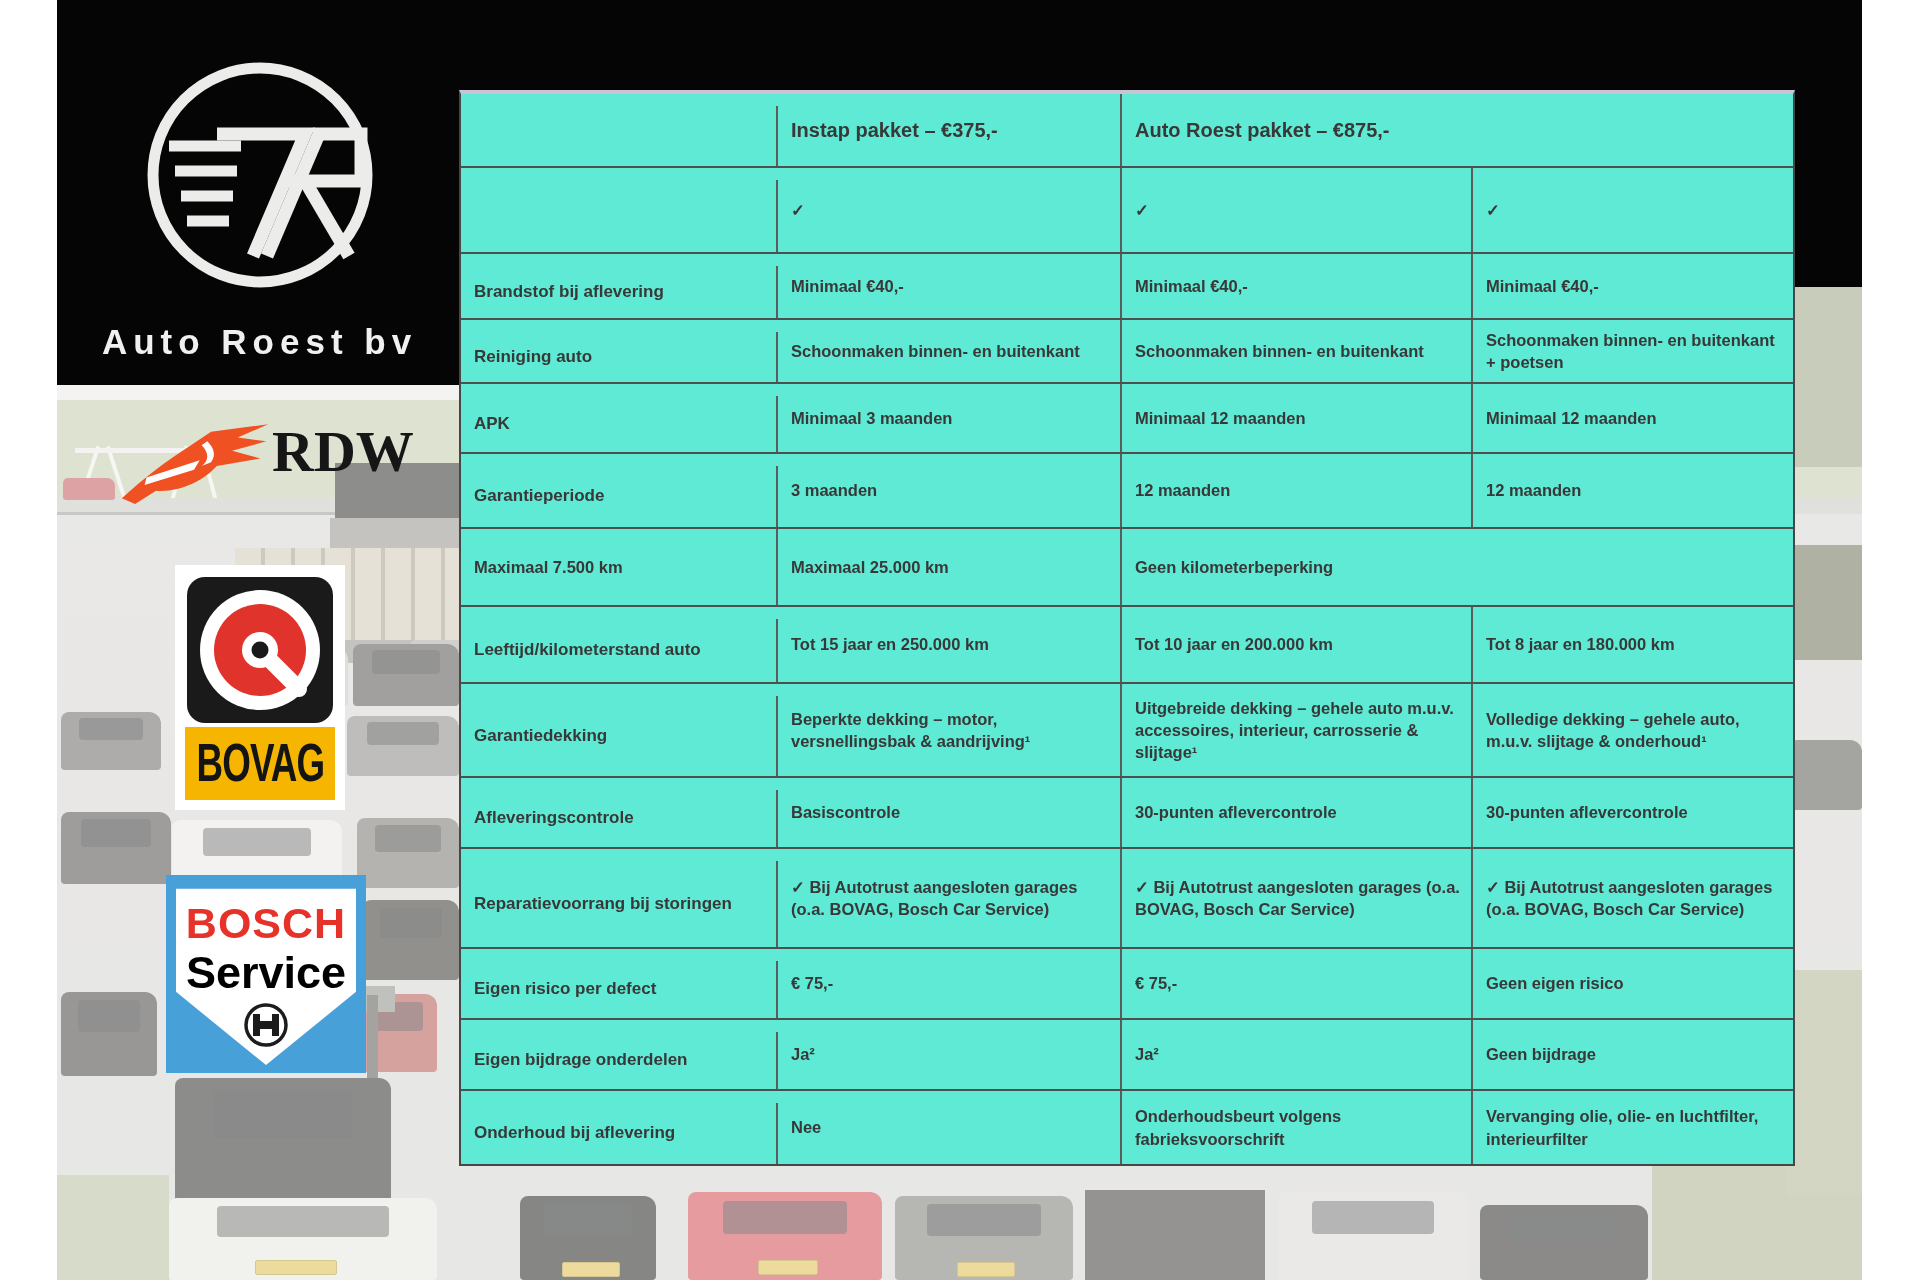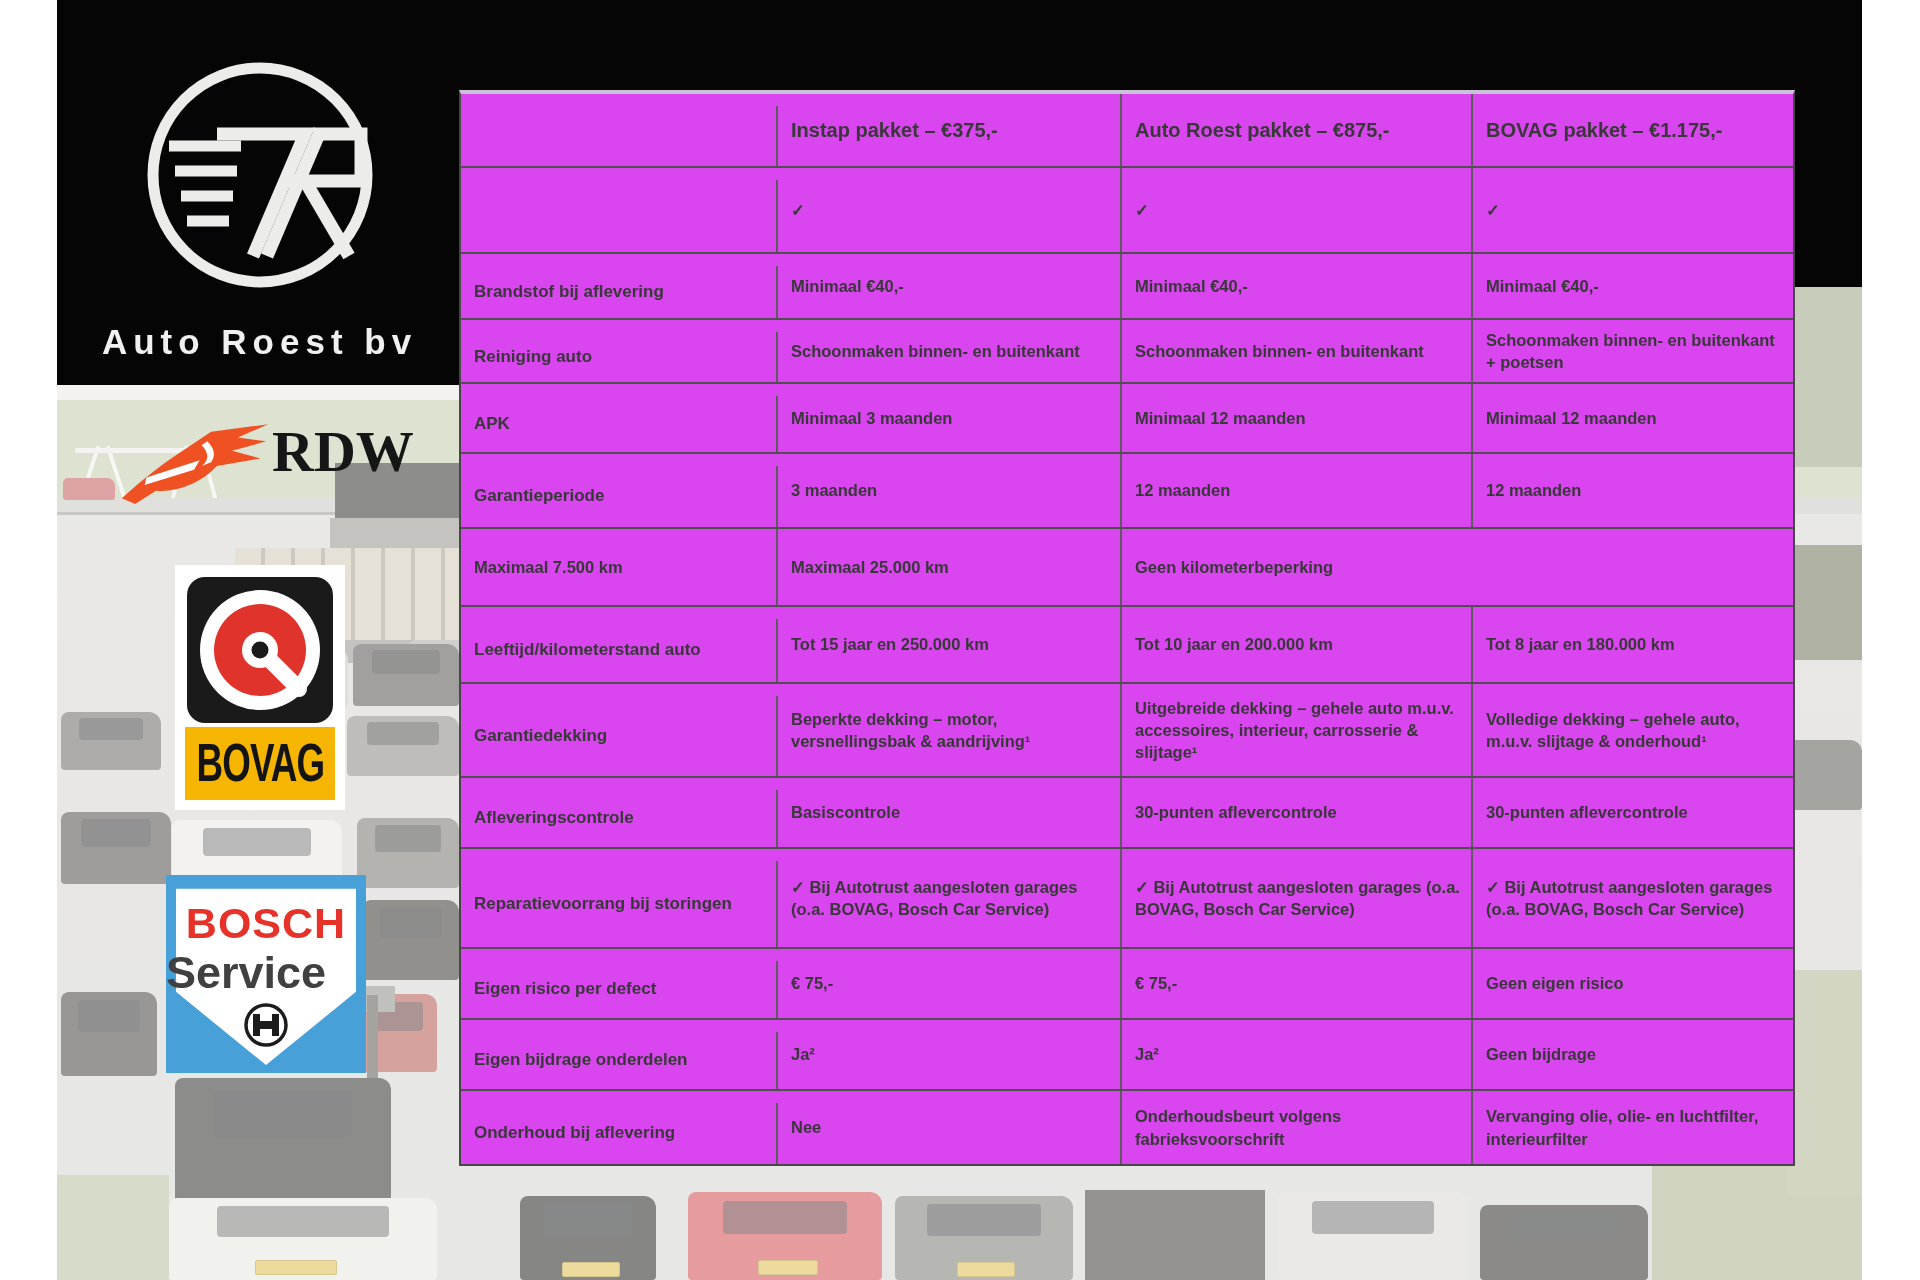--- a/index.html
+++ b/index.html
@@ -50,28 +50,28 @@
   .bovag-emblem{position:absolute;left:10px;top:10px;}
   .bovag-band{position:absolute;left:10px;top:162px;width:150px;height:73px;background:#f5b500;
               display:flex;align-items:center;justify-content:center;overflow:hidden;}
   .bovag-band span{display:inline-block;font-size:40px;font-weight:700;color:#141414;
                    transform:scale(.92,1.32);letter-spacing:-1px;}
   .bosch{position:absolute;left:166px;top:875px;width:200px;height:198px;background:#48a0d8;z-index:4;}
   .bosch-banner{position:absolute;left:0;top:0;width:100%;height:100%;background:#ffffff;
                 clip-path:polygon(5% 7%,95% 7%,95% 59%,50% 96%,5% 59%);}
   .bosch-word1{position:absolute;left:0;top:24px;width:100%;text-align:center;
                font-size:43px;font-weight:700;color:#e63229;letter-spacing:1px;}
-  .bosch-word2{position:absolute;left:0;top:72px;width:100%;text-align:left;
-               font-size:45px;font-weight:700;color:#404040;}
+  .bosch-word2{position:absolute;left:0;top:72px;width:100%;text-align:center;
+               font-size:45px;font-weight:700;color:#000000;}
   .bosch-symbol{position:absolute;left:76px;top:126px;}
 
   
   .pkg-table{position:absolute;left:459px;top:90px;width:1336px;z-index:5;
              border:2px solid #474747;border-top:4px solid #cac3d6;box-sizing:border-box;
-             background:#d946ef;color:#383838;}
+             background:#5eead4;color:#383838;}
   .trow{display:grid;grid-template-columns:317px 344px 351px 320px;box-sizing:border-box;
         border-bottom:2px solid #4f4f4f;}
   .trow:last-child{border-bottom:none;border-radius:15px;}
   .cell{box-sizing:border-box;border-right:2px solid #5c5c5c;display:flex;align-items:center;
         padding:4px 8px 4px 13px;font-weight:700;font-size:16.5px;line-height:1.35;}
   .cell:last-child{border-right:none;}
   .cell.label{font-size:17px;margin-top:12px;}
   .trow.hdr .cell{font-size:20px;}
 </style>
 </head>
@@ -226,21 +226,20 @@
       </g>
     </svg>
   </div>
 
   <div class="pkg-table">
 
     <div class="trow hdr" style="height:74px">
       <div class="cell label"></div>
       <div class="cell">Instap pakket – €375,-</div>
       <div class="cell">Auto Roest pakket – €875,-</div>
-      <div class="cell">BOVAG pakket – €1.175,-</div>
     </div>
 
     <div class="trow" style="height:86px">
       <div class="cell label"></div>
       <div class="cell">✓</div>
       <div class="cell">✓</div>
       <div class="cell">✓</div>
     </div>
 
     <div class="trow" style="height:66px">

